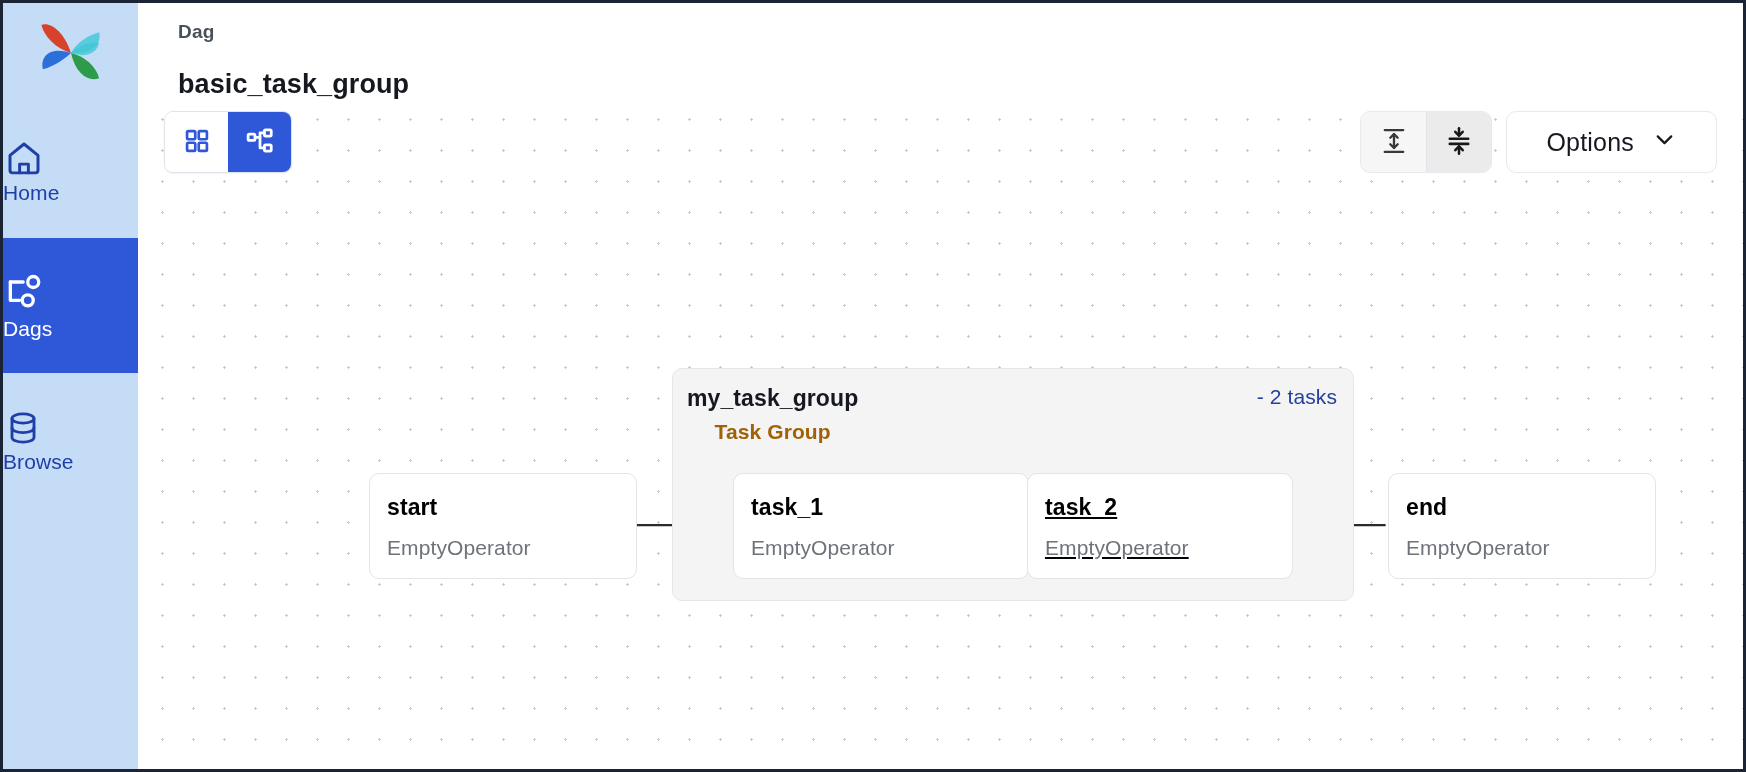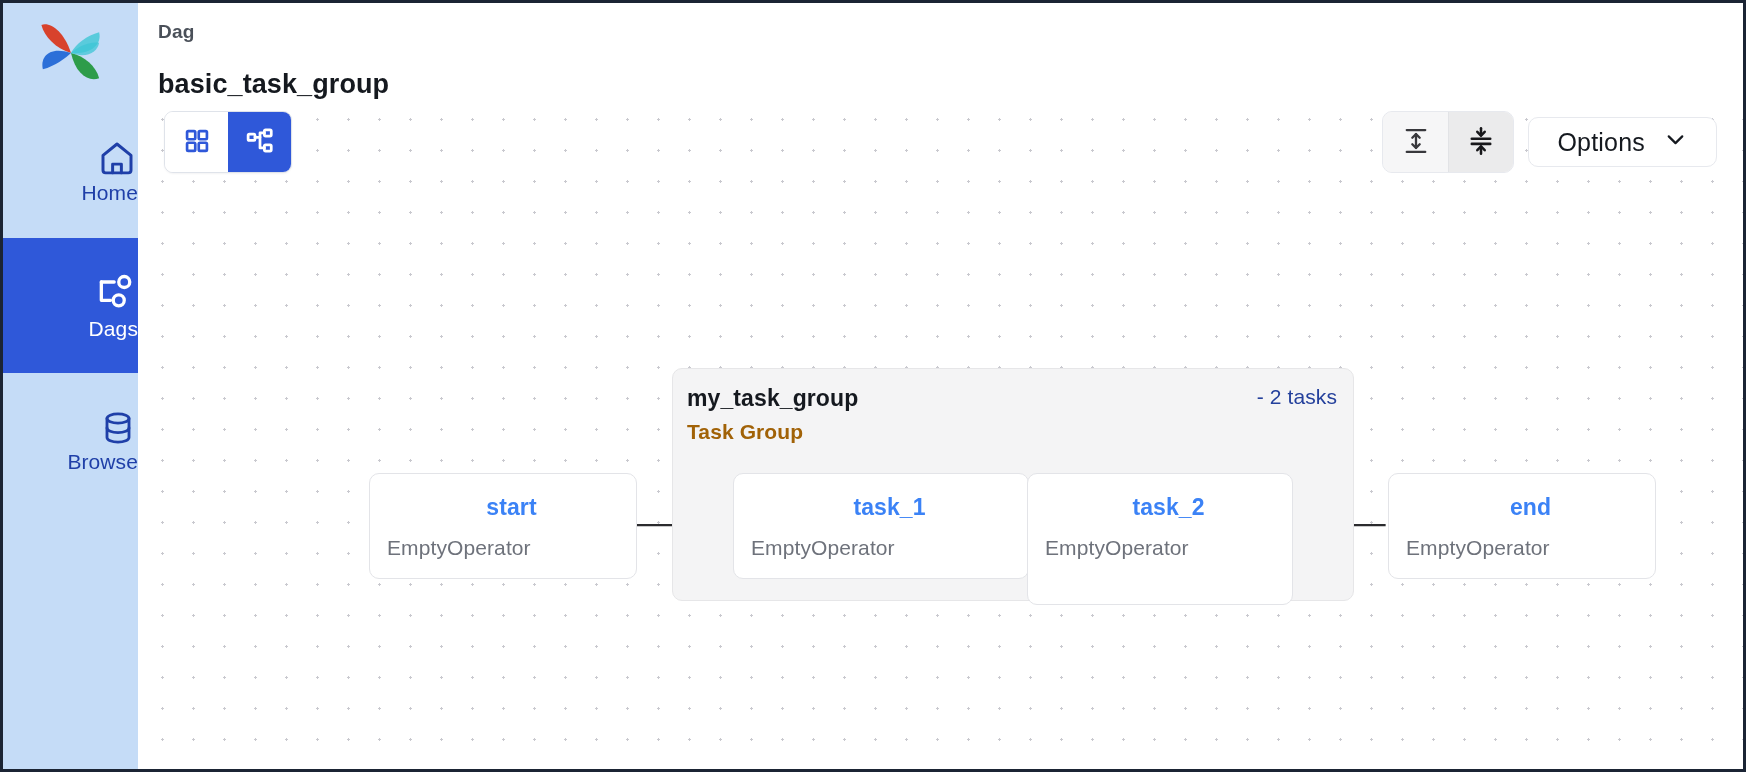--- a/index.html
+++ b/index.html
@@ -30,21 +30,21 @@
   .logo-wrap {
     height: 100px;
     display: flex;
     align-items: center;
     justify-content: center;
   }
   .nav-item {
     height: 135px;
     display: flex;
     flex-direction: column;
-    align-items: flex-end;
+    align-items: flex-start;
     justify-content: center;
     gap: 2px;
     color: #1f3fa8;
     cursor: pointer;
     user-select: none;
   }
   .nav-item.active {
     background: #2f58d9;
     color: #ffffff;
   }
@@ -57,21 +57,21 @@
   
   .main {
     flex: 1 1 auto;
     position: relative;
     background: #ffffff;
     display: flex;
     flex-direction: column;
     min-width: 0;
   }
   .page-header {
-    padding: 18px 0 0 20px;
+    padding: 18px 0 0 40px;
     flex: 0 0 auto;
     position: relative;
     z-index: 5;
     background: #ffffff;
   }
   .crumb {
     font-size: 19px;
     font-weight: bold;
     color: #4a5059;
     letter-spacing: .2px;
@@ -143,30 +143,30 @@
     align-items: center;
     justify-content: center;
     background: #f6f6f7;
     cursor: pointer;
     border: none;
   }
   .icon-btn.pressed { background: #ebebec; }
   .icon-btn + .icon-btn { border-left: 1px solid #e2e3e6; }
 
   .options-btn {
-    height: 50px;
+    height: 62px;
     min-width: 178px;
     border: 1px solid #e7e9ee;
     border-radius: 10px;
     background: #ffffff;
     display: flex;
     align-items: center;
     justify-content: center;
     gap: 18px;
-    padding: 0 28px;
+    padding: 0 39px;
     cursor: pointer;
     font-size: 25px;
     color: #15191f;
     letter-spacing: .2px;
   }
 
   
   .graph {
     position: absolute;
     inset: 0;
@@ -184,20 +184,21 @@
     background: #f4f4f5;
     border: 1px solid #e6e6e8;
     border-radius: 10px;
   }
   .tg-head {
     position: absolute;
     top: 16px; left: 14px; right: 16px;
     display: flex;
     align-items: flex-start;
     justify-content: space-between;
+    text-align: center;
   }
   .tg-title {
     font-size: 23px;
     font-weight: bold;
     color: #15191f;
     letter-spacing: .1px;
   }
   .tg-sub {
     font-size: 21px;
     color: #a16207;
@@ -217,34 +218,33 @@
     position: absolute;
     background: #ffffff;
     border: 1px solid #e3e4e8;
     border-radius: 10px;
     padding: 20px 0 0 17px;
     cursor: pointer;
   }
   .node-title {
     font-size: 23px;
     font-weight: bold;
-    color: #3b82f6;
-    letter-spacing: .1px;
-    text-align: center;
+    color: #000000;
+    letter-spacing: .1px;
   }
   .node-sub {
     font-size: 21px;
     color: #6e727b;
     margin-top: 15px;
     letter-spacing: .1px;
   }
 
   #node-start { left: 231px; top: 373px; width: 268px; height: 106px; }
   #node-task1 { left: 595px; top: 373px; width: 296px; height: 106px; }
-  #node-task2 { left: 889px; top: 373px; width: 266px; height: 132px; }
+  #node-task2 { left: 889px; top: 373px; width: 266px; height: 106px; text-decoration: underline; }
   #node-end   { left: 1250px; top: 373px; width: 268px; height: 106px; }
 </style>
 </head>
 <body>
 
 <div id="app">
 
   <nav class="sidebar">
 
     <div class="logo-wrap">

